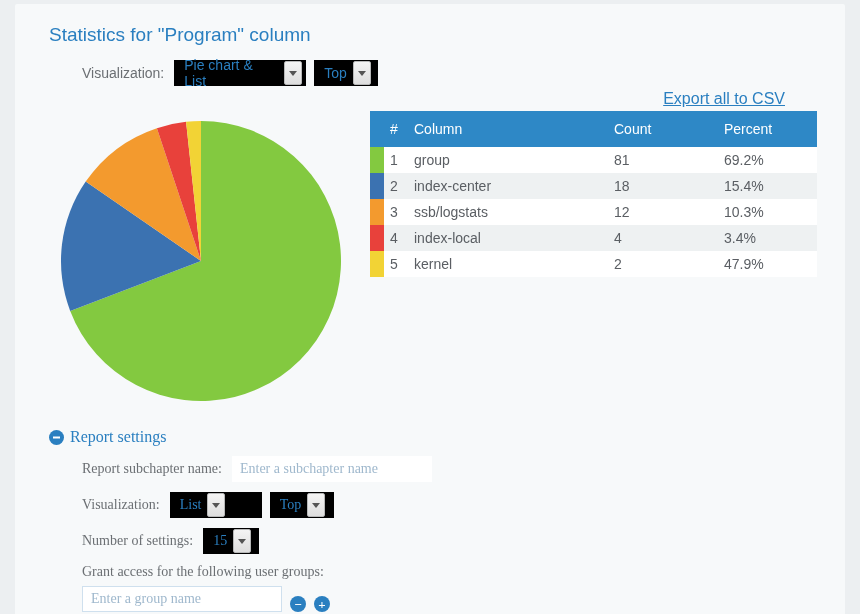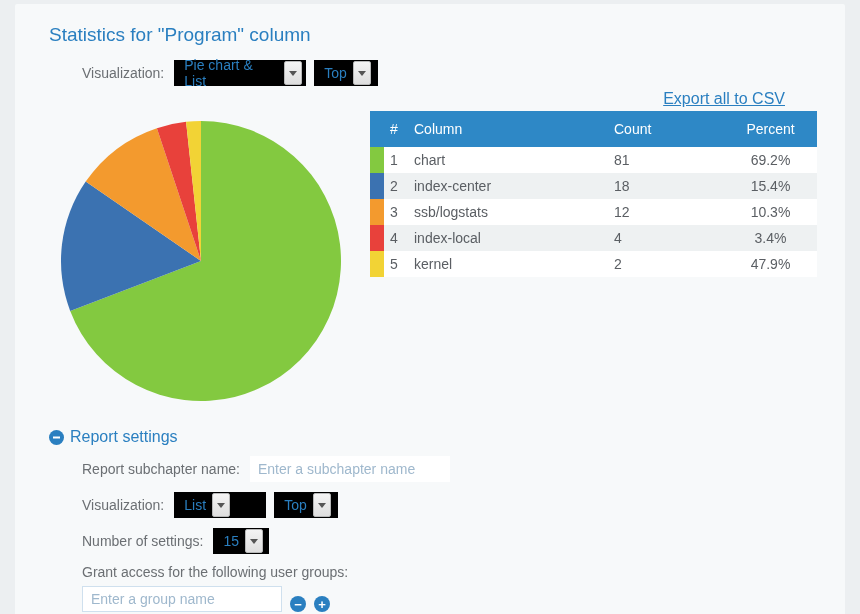--- a/index.html
+++ b/index.html
@@ -82,23 +82,23 @@
     height:26px;
     align-items:center;
     color:#5a5e63;
   }
   .trow.even { background:#fff; }
   .trow.odd  { background:#eef1f2; }
   .col-sw   { width:14px; height:26px; }
   .col-num  { width:30px; padding-left:6px; }
   .col-name { width:200px; }
   .col-cnt  { width:110px; }
-  .col-pct  { flex:1;text-align:center; }
+  .col-pct  { flex:1; }
   
-  .settings { margin-top:22px; }
+  .settings { margin-top:22px;font-family:Liberation Serif, serif; }
   .settings-hdr {
     display:flex; align-items:center;
     color:#2a7fc0;
     font-size:16px;
     margin-bottom:10px;
   }
   .minus-icon {
     width:15px; height:15px;
     border-radius:50%;
     background:#2a7fc0;
@@ -177,21 +177,21 @@
         <div class="col-sw"></div>
         <div class="col-num">#</div>
         <div class="col-name">Column</div>
         <div class="col-cnt">Count</div>
         <div class="col-pct">Percent</div>
       </div>
       <div id="table-body">
           <div class="trow even">
             <div class="col-sw" style="background:#83c940"></div>
             <div class="col-num">1</div>
-            <div class="col-name">chart</div>
+            <div class="col-name">group</div>
             <div class="col-cnt">81</div>
             <div class="col-pct">69.2%</div>
           </div>
           <div class="trow odd">
             <div class="col-sw" style="background:#3b72b1"></div>
             <div class="col-num">2</div>
             <div class="col-name">index-center</div>
             <div class="col-cnt">18</div>
             <div class="col-pct">15.4%</div>
           </div>

